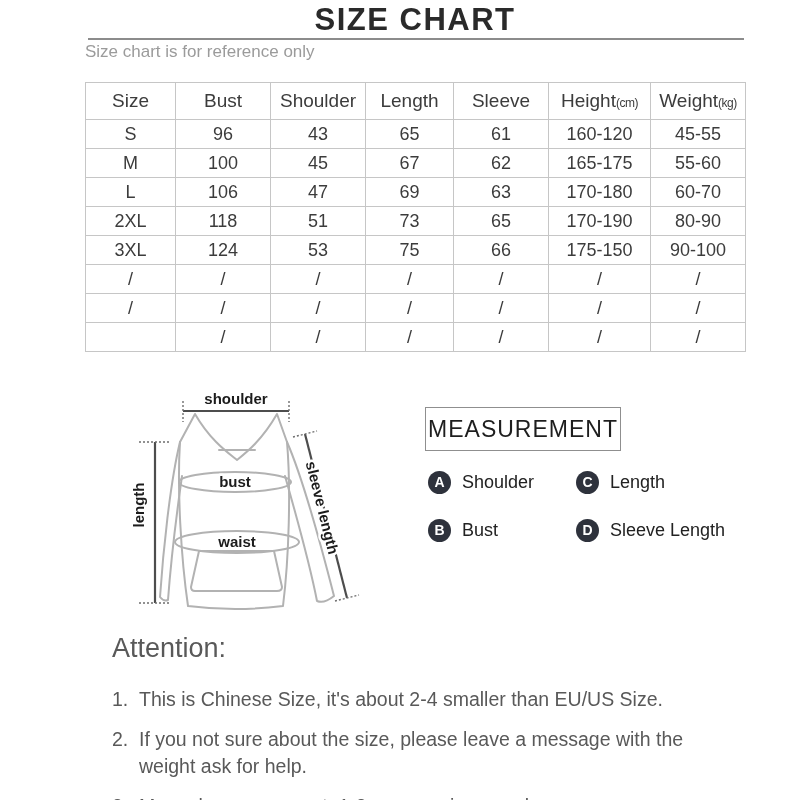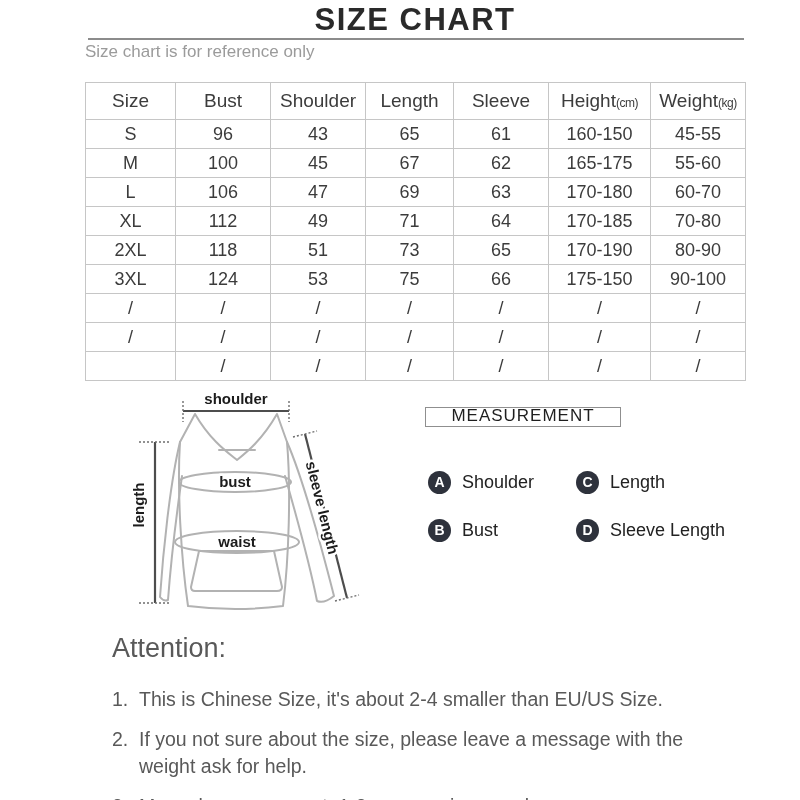--- a/index.html
+++ b/index.html
@@ -26,23 +26,23 @@
 
   
   .hoodie-svg { position:absolute; left:115px; top:388px; width:310px; height:255px; }
   .garment { fill:none; stroke:#b2b2b2; stroke-width:2; stroke-linecap:round; stroke-linejoin:round; }
   .measure { fill:none; stroke:#4d4d4d; stroke-width:2.2; stroke-linecap:butt; }
   .serif { fill:none; stroke:#6e6e6e; stroke-width:1.4; stroke-dasharray:2 2; }
   .diag-label { font-family:"Liberation Sans", sans-serif; font-size:15px; font-weight:bold;
     fill:#1c1c1c; paint-order:stroke; stroke:#ffffff; stroke-width:5px; stroke-linejoin:round; }
 
   
-  .measurement-box { position:absolute; left:425px; top:407px; width:196px; height:20px;
-    border:1px solid #8f8f8f; display:flex; align-items:flex-end; justify-content:center;
-    font-size:17px; letter-spacing:1px; color:#1e1e1e; }
+  .measurement-box { position:absolute; left:425px; top:407px; width:196px; height:44px;
+    border:1px solid #8f8f8f; display:flex; align-items:center; justify-content:center;
+    font-size:23px; letter-spacing:1px; color:#1e1e1e; }
   .legend { position:absolute; left:428px; top:458px; width:322px;
     display:grid; grid-template-columns:148px auto; grid-auto-rows:48px; align-items:center; }
   .legend-item { display:flex; align-items:center; gap:11px; }
   .badge { width:23px; height:23px; border-radius:50%; background:#2e323c; color:#ffffff;
     font-size:14px; font-weight:bold; display:inline-flex; align-items:center;
     justify-content:center; flex:0 0 auto; }
   .legend-label { font-size:18px; color:#222222; }
 
   
   .attention { position:absolute; left:112px; top:633px; width:648px; color:#595959; }
@@ -82,21 +82,21 @@
           <th>Weight<span class="unit">(kg)</span></th>
         </tr>
     </thead>
     <tbody id="table-body">
         <tr>
           <td>S</td>
           <td>96</td>
           <td>43</td>
           <td>65</td>
           <td>61</td>
-          <td>160-150</td>
+          <td>160-120</td>
           <td>45-55</td>
         </tr>
         <tr>
           <td>M</td>
           <td>100</td>
           <td>45</td>
           <td>67</td>
           <td>62</td>
           <td>165-175</td>
           <td>55-60</td>
@@ -104,29 +104,20 @@
         <tr>
           <td>L</td>
           <td>106</td>
           <td>47</td>
           <td>69</td>
           <td>63</td>
           <td>170-180</td>
           <td>60-70</td>
         </tr>
         <tr>
-          <td>XL</td>
-          <td>112</td>
-          <td>49</td>
-          <td>71</td>
-          <td>64</td>
-          <td>170-185</td>
-          <td>70-80</td>
-        </tr>
-        <tr>
           <td>2XL</td>
           <td>118</td>
           <td>51</td>
           <td>73</td>
           <td>65</td>
           <td>170-190</td>
           <td>80-90</td>
         </tr>
         <tr>
           <td>3XL</td>

